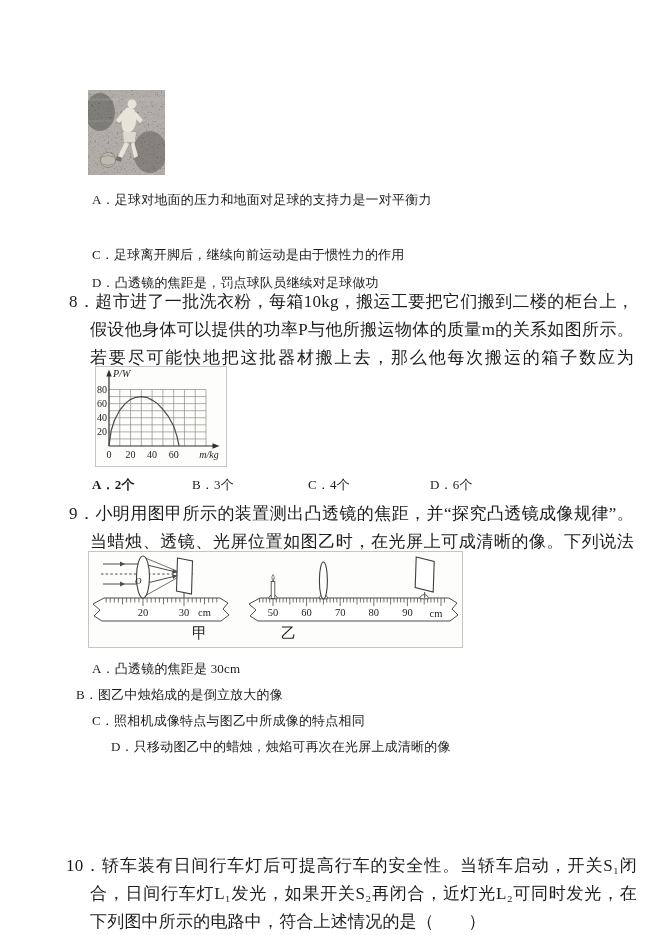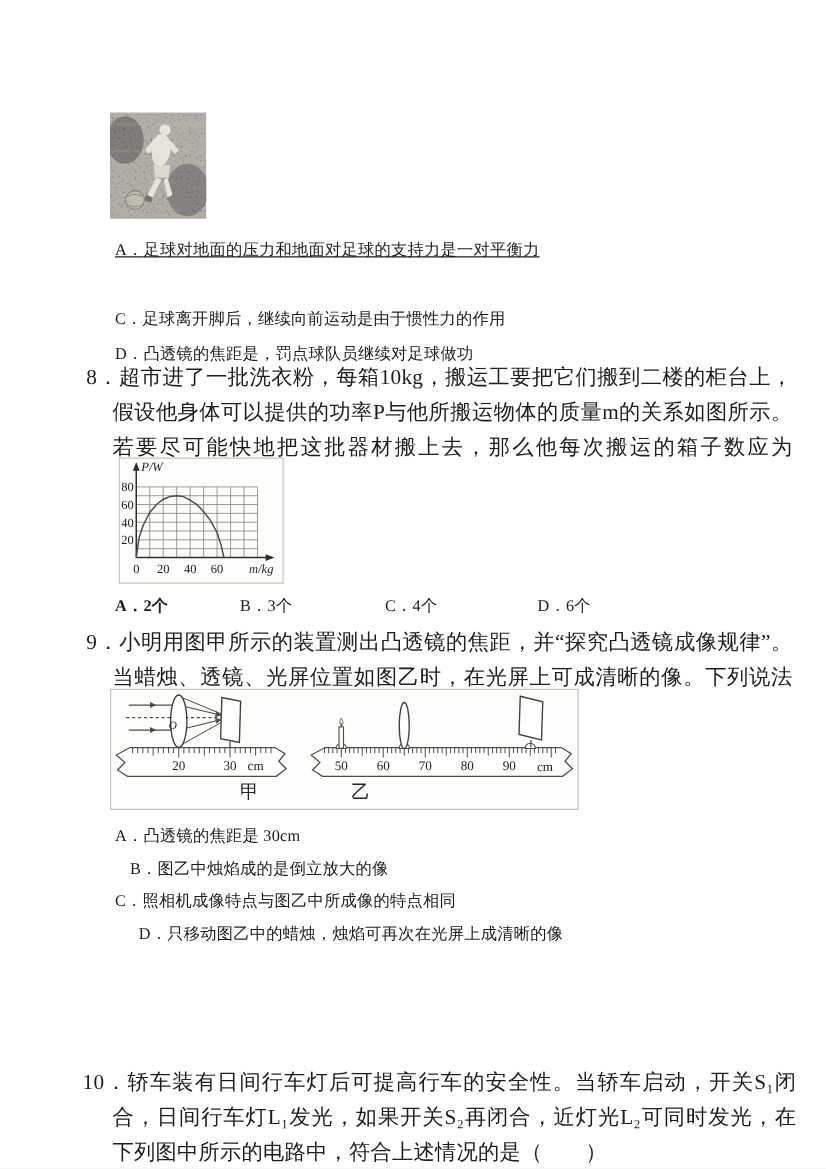--- a/index.html
+++ b/index.html
@@ -41,21 +41,21 @@
       <path d="M35,42 L48,42 L47,52 L36,52 Z" fill="#d8d4c8"></path>
       <path d="M37,52 L30,66 L34,68 L41,54 Z" fill="#e6e2d8"></path>
       <path d="M46,52 L50,66 L46,68 L43,54 Z" fill="#e6e2d8"></path>
       <path d="M29,66 L34,68 L33,72 L27,70 Z" fill="#55534e"></path>
       <circle cx="20" cy="70" r="7.5" fill="#b2aea2" stroke="#6f6d66" stroke-width="1"></circle>
       <path d="M14,67 q6,-3 12,0 M15,74 q5,3 10,0" stroke="#6f6d66" stroke-width="0.8" fill="none"></path>
       <rect x="0" y="0" width="77" height="85" filter="url(#grain)" opacity="0.22"></rect>
     </svg>
   </div>
 
-  <div class="opt" style="left:92px;top:191px;text-decoration:underline;"><span>A．</span><span>足球对地面的压力和地面对足球的支持力是一对平衡力</span></div>
+  <div class="opt" style="left:92px;top:191px;"><span>A．</span><span>足球对地面的压力和地面对足球的支持力是一对平衡力</span></div>
   <div class="opt" style="left:92px;top:246px;"><span>C．</span><span>足球离开脚后，继续向前运动是由于惯性力的作用</span></div>
   <div class="opt" style="left:92px;top:274px;"><span>D．</span><span>凸透镜的焦距是，罚点球队员继续对足球做功</span></div>
 
   <div class="para" style="left:69px;top:288px;width:544px;padding-left:21px;text-indent:-21px;">
     <span class="qnum">8．</span><span>超市进了一批洗衣粉，每箱10kg，搬运工要把它们搬到二楼的柜台上，假设他身体可以提供的功率P与他所搬运物体的质量m的关系如图所示。若要尽可能快地把这批器材搬上去，那么他每次搬运的箱子数应为（　　）</span>
   </div>
 
   <div class="fig" style="left:95px;top:366px;width:132px;height:101px;">
     <svg id="pm-chart" width="130" height="99" viewBox="0 0 130 99">
         <line x1="23.77777777777778" y1="79" x2="23.77777777777778" y2="22.5" stroke="#8d8d87" stroke-width="0.7"></line>
@@ -222,21 +222,21 @@
         <path d="M184,22.5 C185.8,25 185.6,27 184.2,29 C182.6,27 182.4,25 184,22.5 Z" fill="none" stroke="#666" stroke-width="0.8"></path>
         <ellipse cx="234.4" cy="28.5" rx="4" ry="18.5" fill="#fff" stroke="#3f3f3c" stroke-width="1.1"></ellipse>
         <path d="M327.2,5 L345.2,9.5 L344.2,40 L326.2,35.5 Z" fill="#fff" stroke="#3f3f3c" stroke-width="1.1"></path>
         <line x1="335.7" y1="40" x2="335.7" y2="46" stroke="#4c4c48" stroke-width="1"></line>
       </svg>
     <span class="figlabel" style="left:103px;top:72px;">甲</span>
     <span class="figlabel" style="left:192px;top:72px;">乙</span>
   </div>
 
   <div class="opt" style="left:92px;top:660px;"><span>A．</span><span>凸透镜的焦距是 30cm</span></div>
-  <div class="opt" style="left:104px;top:686px;"><span>B．</span><span>图乙中烛焰成的是倒立放大的像</span></div>
+  <div class="opt" style="left:76px;top:686px;"><span>B．</span><span>图乙中烛焰成的是倒立放大的像</span></div>
   <div class="opt" style="left:92px;top:712px;"><span>C．</span><span>照相机成像特点与图乙中所成像的特点相同</span></div>
   <div class="opt" style="left:92px;top:738px;margin-left:19px;"><span>D．</span><span>只移动图乙中的蜡烛，烛焰可再次在光屏上成清晰的像</span></div>
 
   <div class="para" style="left:66px;top:804px;width:547px;padding-left:24px;text-indent:-24px;margin-top:48px;">
     <span class="qnum">10．</span><span>轿车装有日间行车灯后可提高行车的安全性。当轿车启动，开关S₁闭合，日间行车灯L₁发光，如果开关S₂再闭合，近灯光L₂可同时发光，在下列图中所示的电路中，符合上述情况的是（　　）</span>
   </div>
 
 </div>
 
 </body></html>

